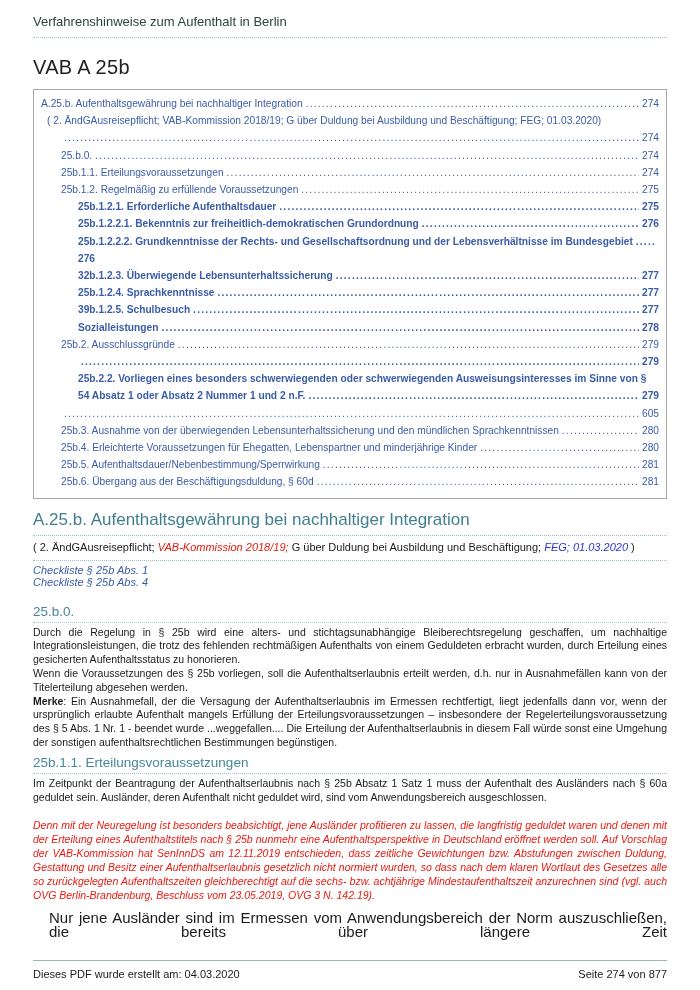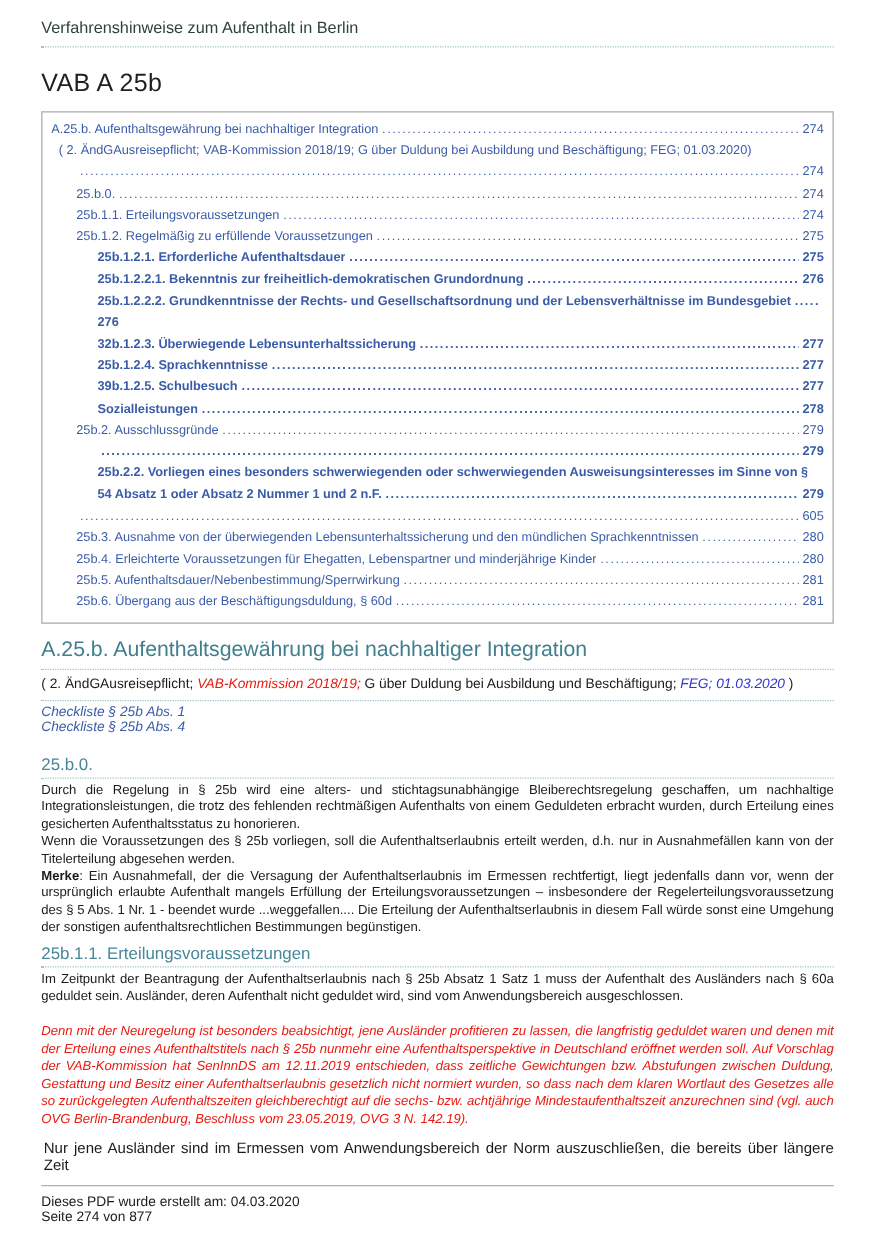--- a/index.html
+++ b/index.html
@@ -66,30 +66,30 @@
     font-size:10.5px;line-height:13.8px;text-align:justify;
     margin:0;color:#1b1b1b;
   }
   p.body.first{margin-top:3px;}
   .merke{font-weight:bold;}
   p.red-note{
     font-size:10.5px;line-height:14px;text-align:justify;
     color:#e8190f;font-style:italic;margin:14px 0 0 0;
   }
   p.cutoff{
-    font-size:12px;line-height:14px;margin:9px 0 0 2px;
+    font-size:15px;line-height:14px;margin:9px 0 0 16px;
     text-align:justify;text-align-last:justify;
   }
 
   
   .footer{
     position:absolute;left:33px;right:33px;bottom:10px;
     border-top:1px solid #9fb7ba;padding-top:7px;
     display:flex;justify-content:space-between;
-    font-size:11px;color:#1b1b1b;flex-direction:column;
+    font-size:11px;color:#1b1b1b;
   }
 </style>
 </head>
 <body>
 
 <div class="page">
 
   <div class="doc-header">
     <span>Verfahrenshinweise zum Aufenthalt in Berlin</span>
   </div>

